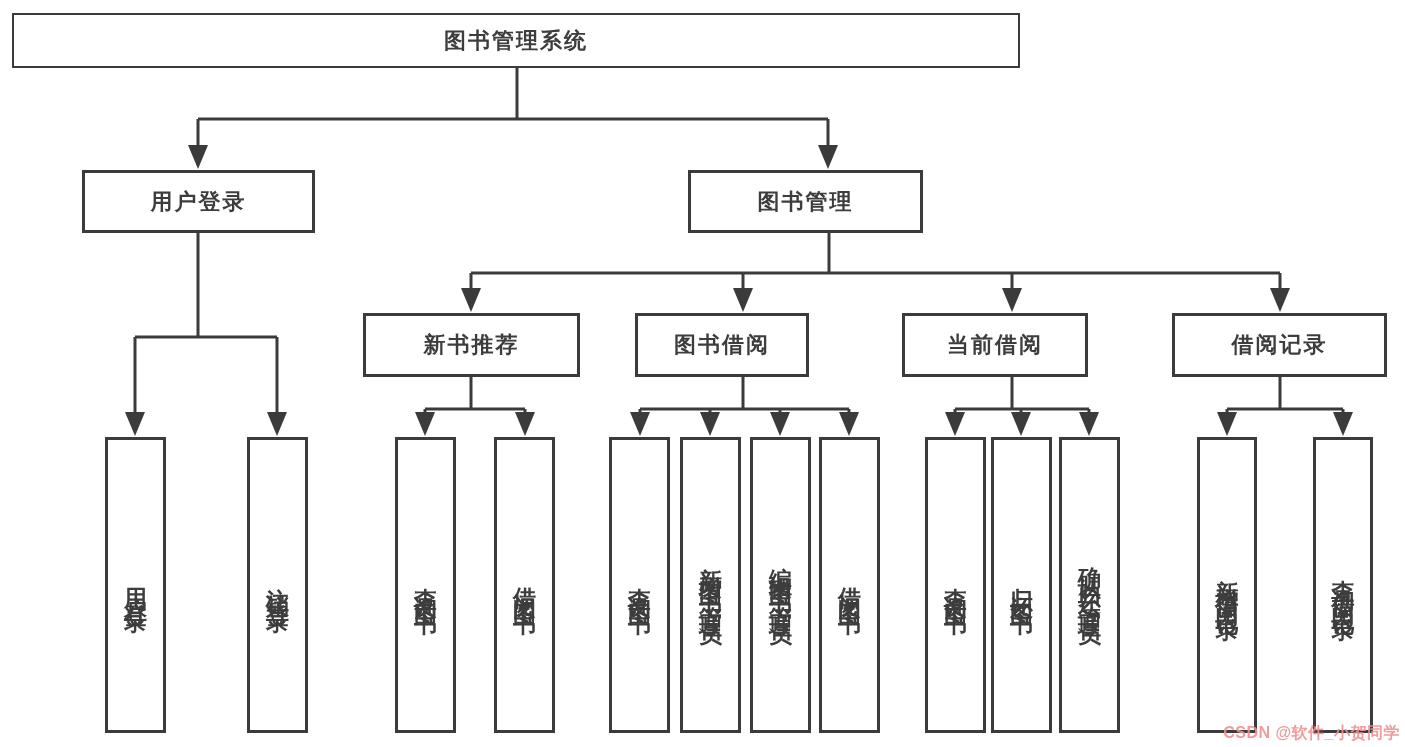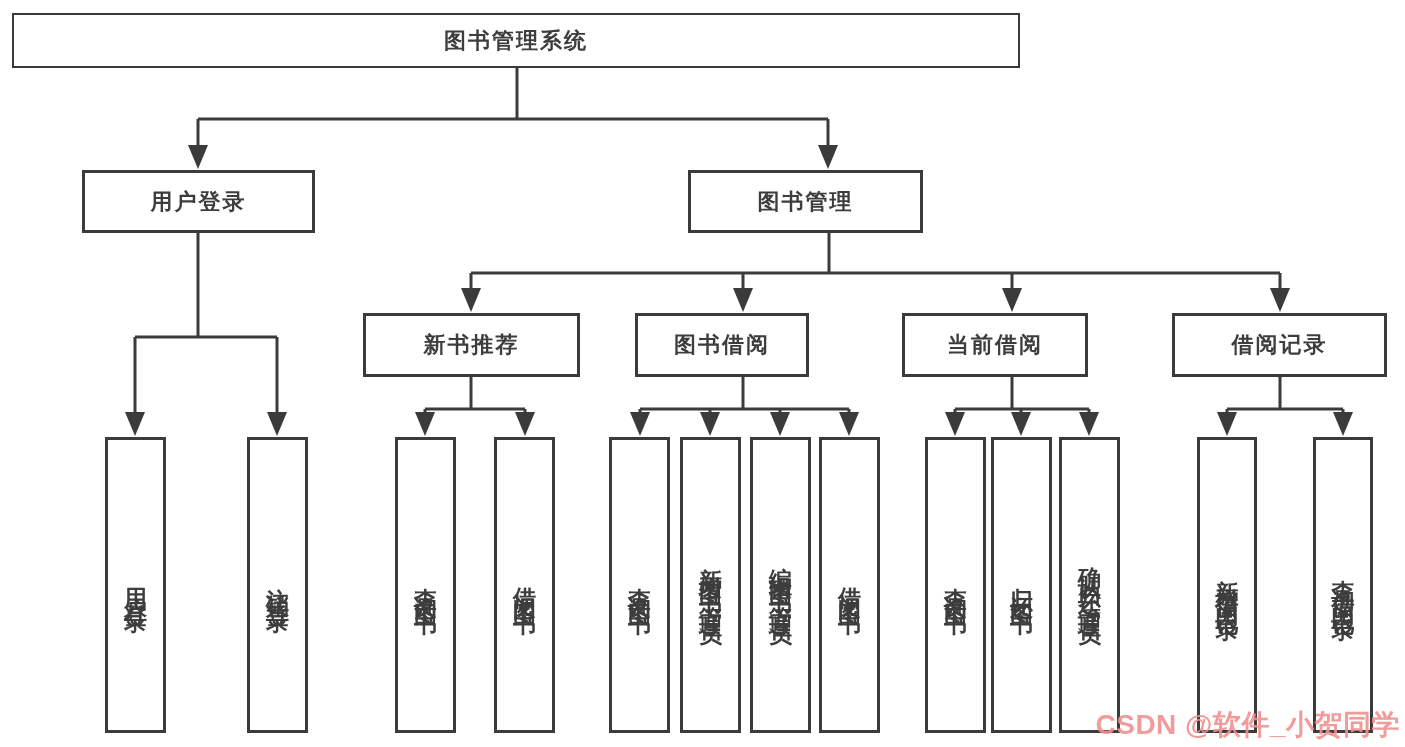--- a/index.html
+++ b/index.html
@@ -45,21 +45,21 @@
     font-size: 23px;
     letter-spacing: 8px;
     line-height: 1;
     white-space: normal;
   }
   .watermark {
     position: absolute;
     right: 5px;
     bottom: 3px;
     z-index: 3;
-    font-size: 28px;
+    font-size: 16px;
     letter-spacing: 0.5px;
     color: #f09191;
     font-weight: bold;
     opacity: 0.9;
   }
 </style>
 </head>
 <body>
 
 <div class="stage">

